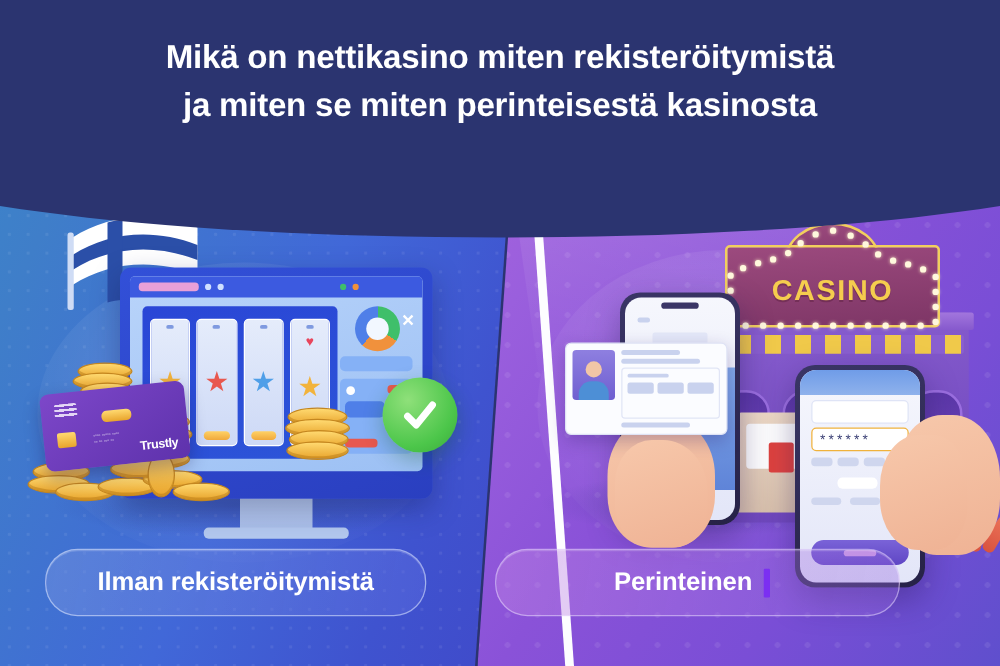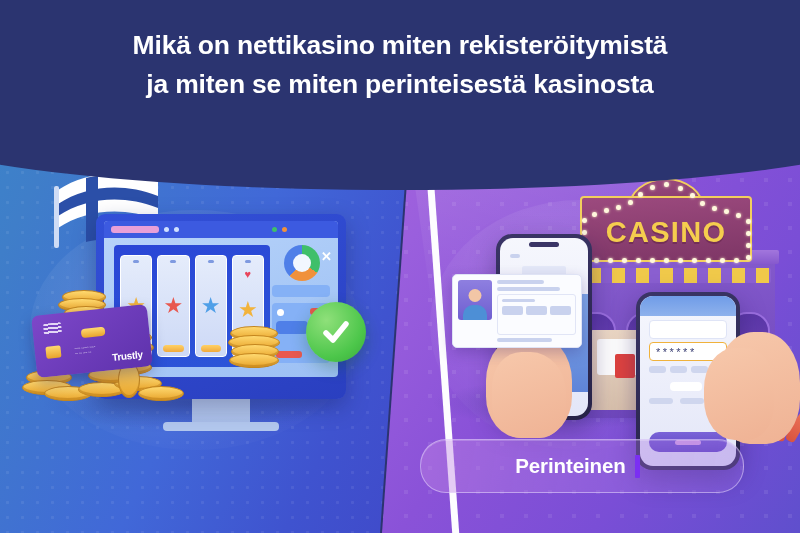--- a/index.html
+++ b/index.html
@@ -102,21 +102,21 @@
     z-index: 8;
     letter-spacing: -0.1px;
     box-shadow: inset 0 1px 0 rgba(255,255,255,.20);
   }
   .pill-left {
     left: 36px; width: 303px;
     background: linear-gradient(100deg, rgba(120,150,225,.46), rgba(95,110,225,.40));
     border: 1.5px solid rgba(225,235,255,.55);
   }
   .pill-right {
-    left: 420px; width: 322px;
+    left: 396px; width: 322px;
     background: linear-gradient(100deg, rgba(195,135,228,.42), rgba(150,105,225,.36));
     border: 1.5px solid rgba(235,225,255,.50);
   }
   .pill-bar {
     display: inline-block;
     width: 5px; height: 23px;
     background: #7b2ff2;
     margin: 0 9px;
     border-radius: 1px;
     vertical-align: -3px;
@@ -277,21 +277,21 @@
   }
   .marquee-plate {
     position: absolute; inset: 8px 2px 4px 2px;
     background: linear-gradient(175deg,#9c4a7e,#7e3666);
     border-radius: 4px;
     border: 2.5px solid #f2cf5d;
     display: flex; align-items: center; justify-content: center;
   }
   .marquee-text {
     color: #f5cd4e;
-    font-size: 29px; font-weight: bold;
+    font-size: 23px; font-weight: bold;
     letter-spacing: 1.3px;
     margin-top: 6px;
     text-shadow: 0 1.5px 0 rgba(90,30,60,.45);
   }
   .marquee-peak {
     position: absolute; left: 50%; transform: translateX(-50%);
     top: -10px; width: 74px; height: 34px;
     background: linear-gradient(175deg,#9c4a7e,#7e3666);
     border: 2.5px solid #f2cf5d;
     border-radius: 50% 50% 0 0 / 85% 85% 0 0;
@@ -609,18 +609,21 @@
   </div>
   <div class="hand" style="left:704px; top:348px; width:70px; height:92px; border-radius:44% 40% 38% 44%; z-index:8;"></div>
 
   <div class="divider"></div>
 
   <div class="header">
     <div class="header-title"><span>Mikä on nettikasino miten rekisteröitymistä</span>
 <span>ja miten se miten perinteisestä kasinosta</span></div>
   </div>
 
+  <div class="pill pill-left">
+    <span>Ilman rekisteröitymistä</span>
+  </div>
   <div class="pill pill-right">
     <span>Perinteinen</span>
     <span class="pill-bar"></span>
   </div>
 
 </div>
 
 </body></html>

